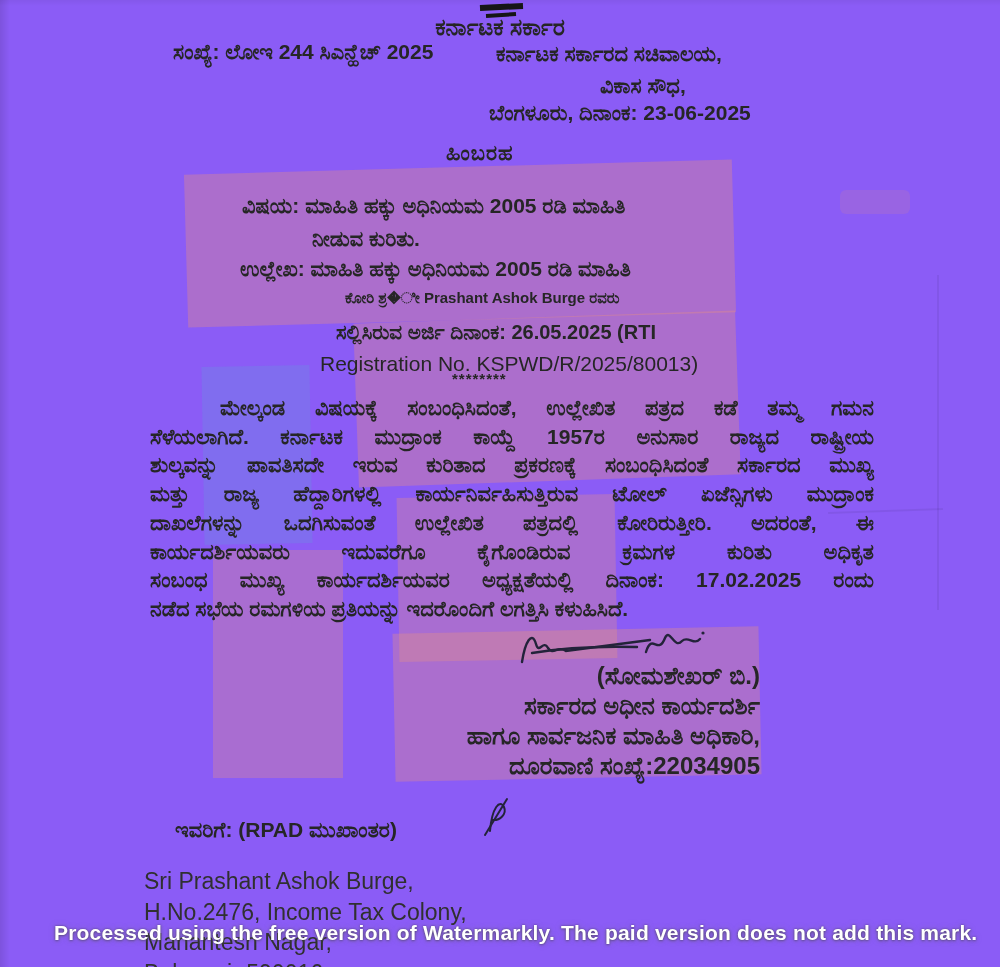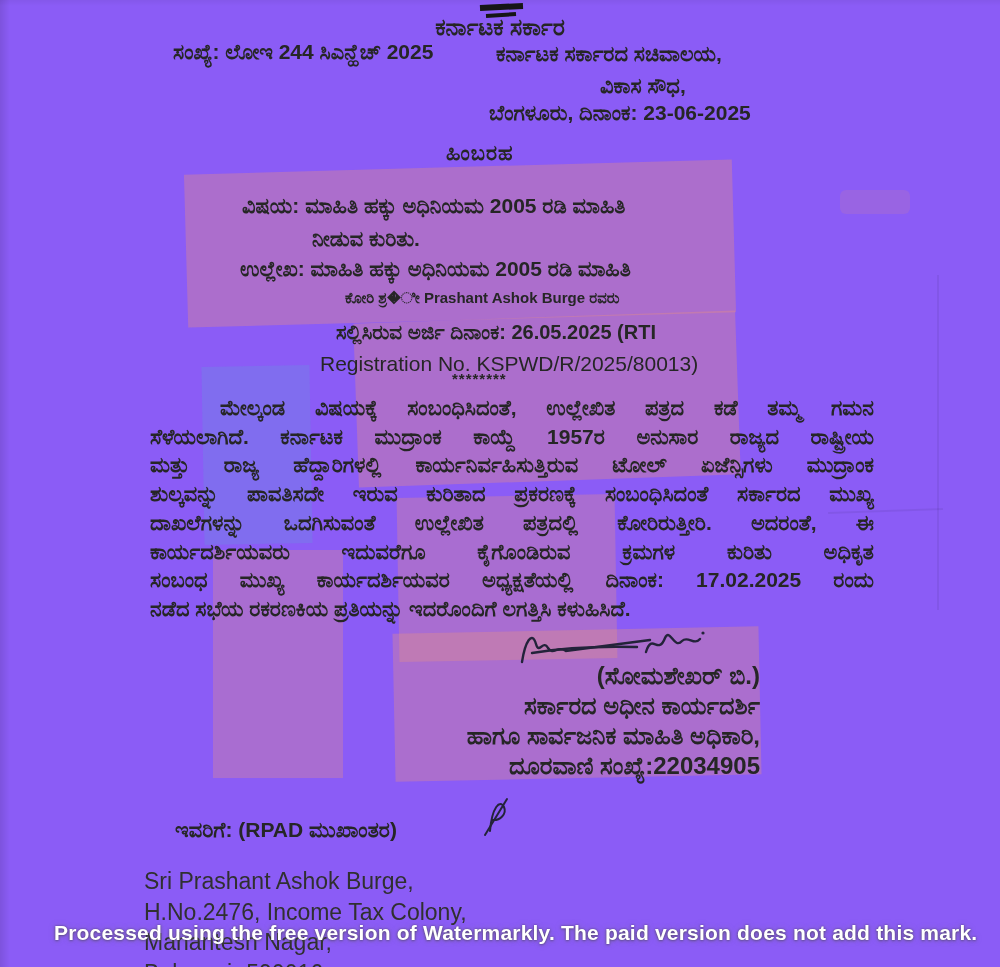--- a/index.html
+++ b/index.html
@@ -106,26 +106,26 @@
   <div class="abs kn z2" id="subject2">ನೀಡುವ ಕುರಿತು.</div>
   <div class="abs kn z2" id="ref1">ಉಲ್ಲೇಖ: ಮಾಹಿತಿ ಹಕ್ಕು ಅಧಿನಿಯಮ 2005 ರಡಿ ಮಾಹಿತಿ</div>
   <div class="abs kn z2" id="ref2">ಕೋರಿ ಶ್ರ�ೀ Prashant Ashok Burge ರವರು</div>
   <div class="abs kn z2" id="ref3">ಸಲ್ಲಿಸಿರುವ ಅರ್ಜಿ ದಿನಾಂಕ: 26.05.2025 (RTI</div>
   <div class="abs z2" id="ref4">Registration No. KSPWD/R/2025/80013)</div>
   <div class="abs z2" id="stars">********</div>
 
   <div id="body" class="kn">
     <div class="line first">ಮೇಲ್ಕಂಡ ವಿಷಯಕ್ಕೆ ಸಂಬಂಧಿಸಿದಂತೆ, ಉಲ್ಲೇಖಿತ ಪತ್ರದ ಕಡೆ ತಮ್ಮ ಗಮನ</div>
     <div class="line">ಸೆಳೆಯಲಾಗಿದೆ. ಕರ್ನಾಟಕ ಮುದ್ರಾಂಕ ಕಾಯ್ದೆ 1957ರ ಅನುಸಾರ ರಾಜ್ಯದ ರಾಷ್ಟ್ರೀಯ</div>
+    <div class="line">ಶುಲ್ಕವನ್ನು ಪಾವತಿಸದೇ ಇರುವ ಕುರಿತಾದ ಪ್ರಕರಣಕ್ಕೆ ಸಂಬಂಧಿಸಿದಂತೆ ಸರ್ಕಾರದ ಮುಖ್ಯ</div>
     <div class="line">ಮತ್ತು ರಾಜ್ಯ ಹೆದ್ದಾರಿಗಳಲ್ಲಿ ಕಾರ್ಯನಿರ್ವಹಿಸುತ್ತಿರುವ ಟೋಲ್ ಏಜೆನ್ಸಿಗಳು ಮುದ್ರಾಂಕ</div>
-    <div class="line">ಶುಲ್ಕವನ್ನು ಪಾವತಿಸದೇ ಇರುವ ಕುರಿತಾದ ಪ್ರಕರಣಕ್ಕೆ ಸಂಬಂಧಿಸಿದಂತೆ ಸರ್ಕಾರದ ಮುಖ್ಯ</div>
     <div class="line">ದಾಖಲೆಗಳನ್ನು ಒದಗಿಸುವಂತೆ ಉಲ್ಲೇಖಿತ ಪತ್ರದಲ್ಲಿ ಕೋರಿರುತ್ತೀರಿ. ಅದರಂತೆ, ಈ</div>
     <div class="line">ಕಾರ್ಯದರ್ಶಿಯವರು ಇದುವರೆಗೂ ಕೈಗೊಂಡಿರುವ ಕ್ರಮಗಳ ಕುರಿತು ಅಧಿಕೃತ</div>
     <div class="line">ಸಂಬಂಧ ಮುಖ್ಯ ಕಾರ್ಯದರ್ಶಿಯವರ ಅಧ್ಯಕ್ಷತೆಯಲ್ಲಿ ದಿನಾಂಕ: 17.02.2025 ರಂದು</div>
-    <div class="line last">ನಡೆದ ಸಭೆಯ ರಕರಣಕಿಯ ಪ್ರತಿಯನ್ನು ಇದರೊಂದಿಗೆ ಲಗತ್ತಿಸಿ ಕಳುಹಿಸಿದೆ.</div>
+    <div class="line last">ನಡೆದ ಸಭೆಯ ರಮಗಳಿಯ ಪ್ರತಿಯನ್ನು ಇದರೊಂದಿಗೆ ಲಗತ್ತಿಸಿ ಕಳುಹಿಸಿದೆ.</div>
   </div>
 
   <svg id="sig-svg" class="abs" viewBox="0 0 195 58">
     <g stroke="#23233a" stroke-width="2.4" fill="none" stroke-linecap="round">
       <path d="M10 42 C13 22, 20 10, 24 24 C27 35, 31 19, 36 28 C41 36, 46 25, 54 31 L138 20"></path>
       <path d="M20 33 C50 28, 90 26, 125 27"></path>
       <path d="M134 32 C140 12, 146 36, 153 18 C158 7, 162 30, 170 21 C176 15, 182 26, 188 19"></path>
       <circle cx="191" cy="13" r="1.6" fill="#23233a" stroke="none"></circle>
     </g>
   </svg>

